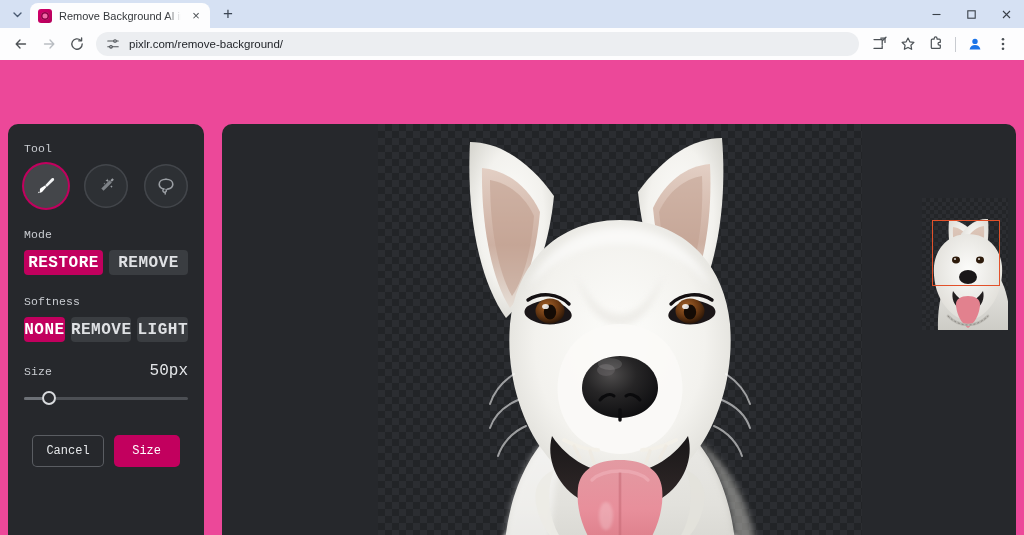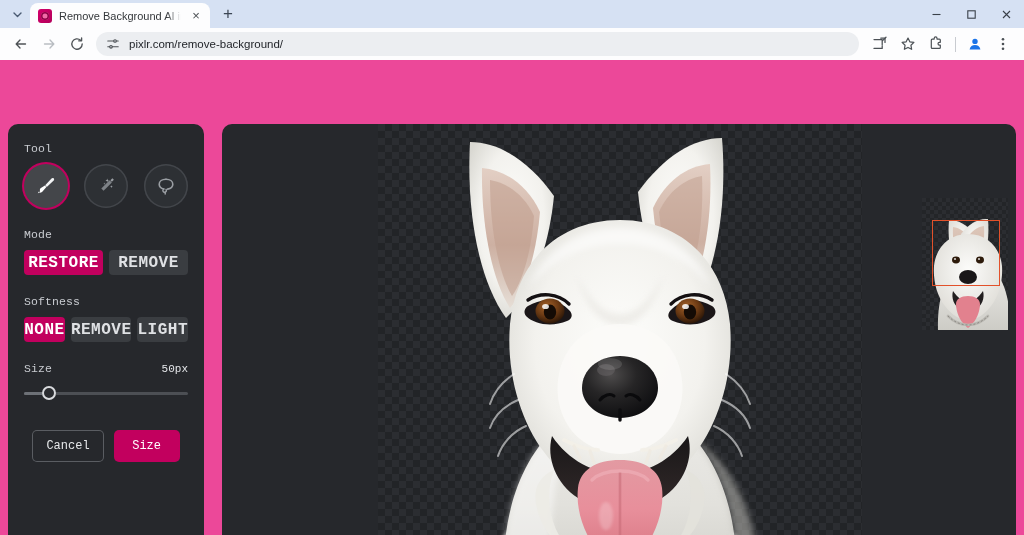--- a/index.html
+++ b/index.html
@@ -263,21 +263,21 @@
 
   .size-head {
     display: flex;
     justify-content: space-between;
     align-items: baseline;
     margin-bottom: 11px;
     gap: 11px;
   }
   .size-head .panel-label { margin-bottom: 0; }
   .size-val {
-    font-size: 11px;
+    font-size: 16px;
     color: #e4e6e9;
     margin-left: 20px;
   }
 
   .slider {
     position: relative;
     height: 14px;
     margin-bottom: 30px;
   }
   .slider-track {

